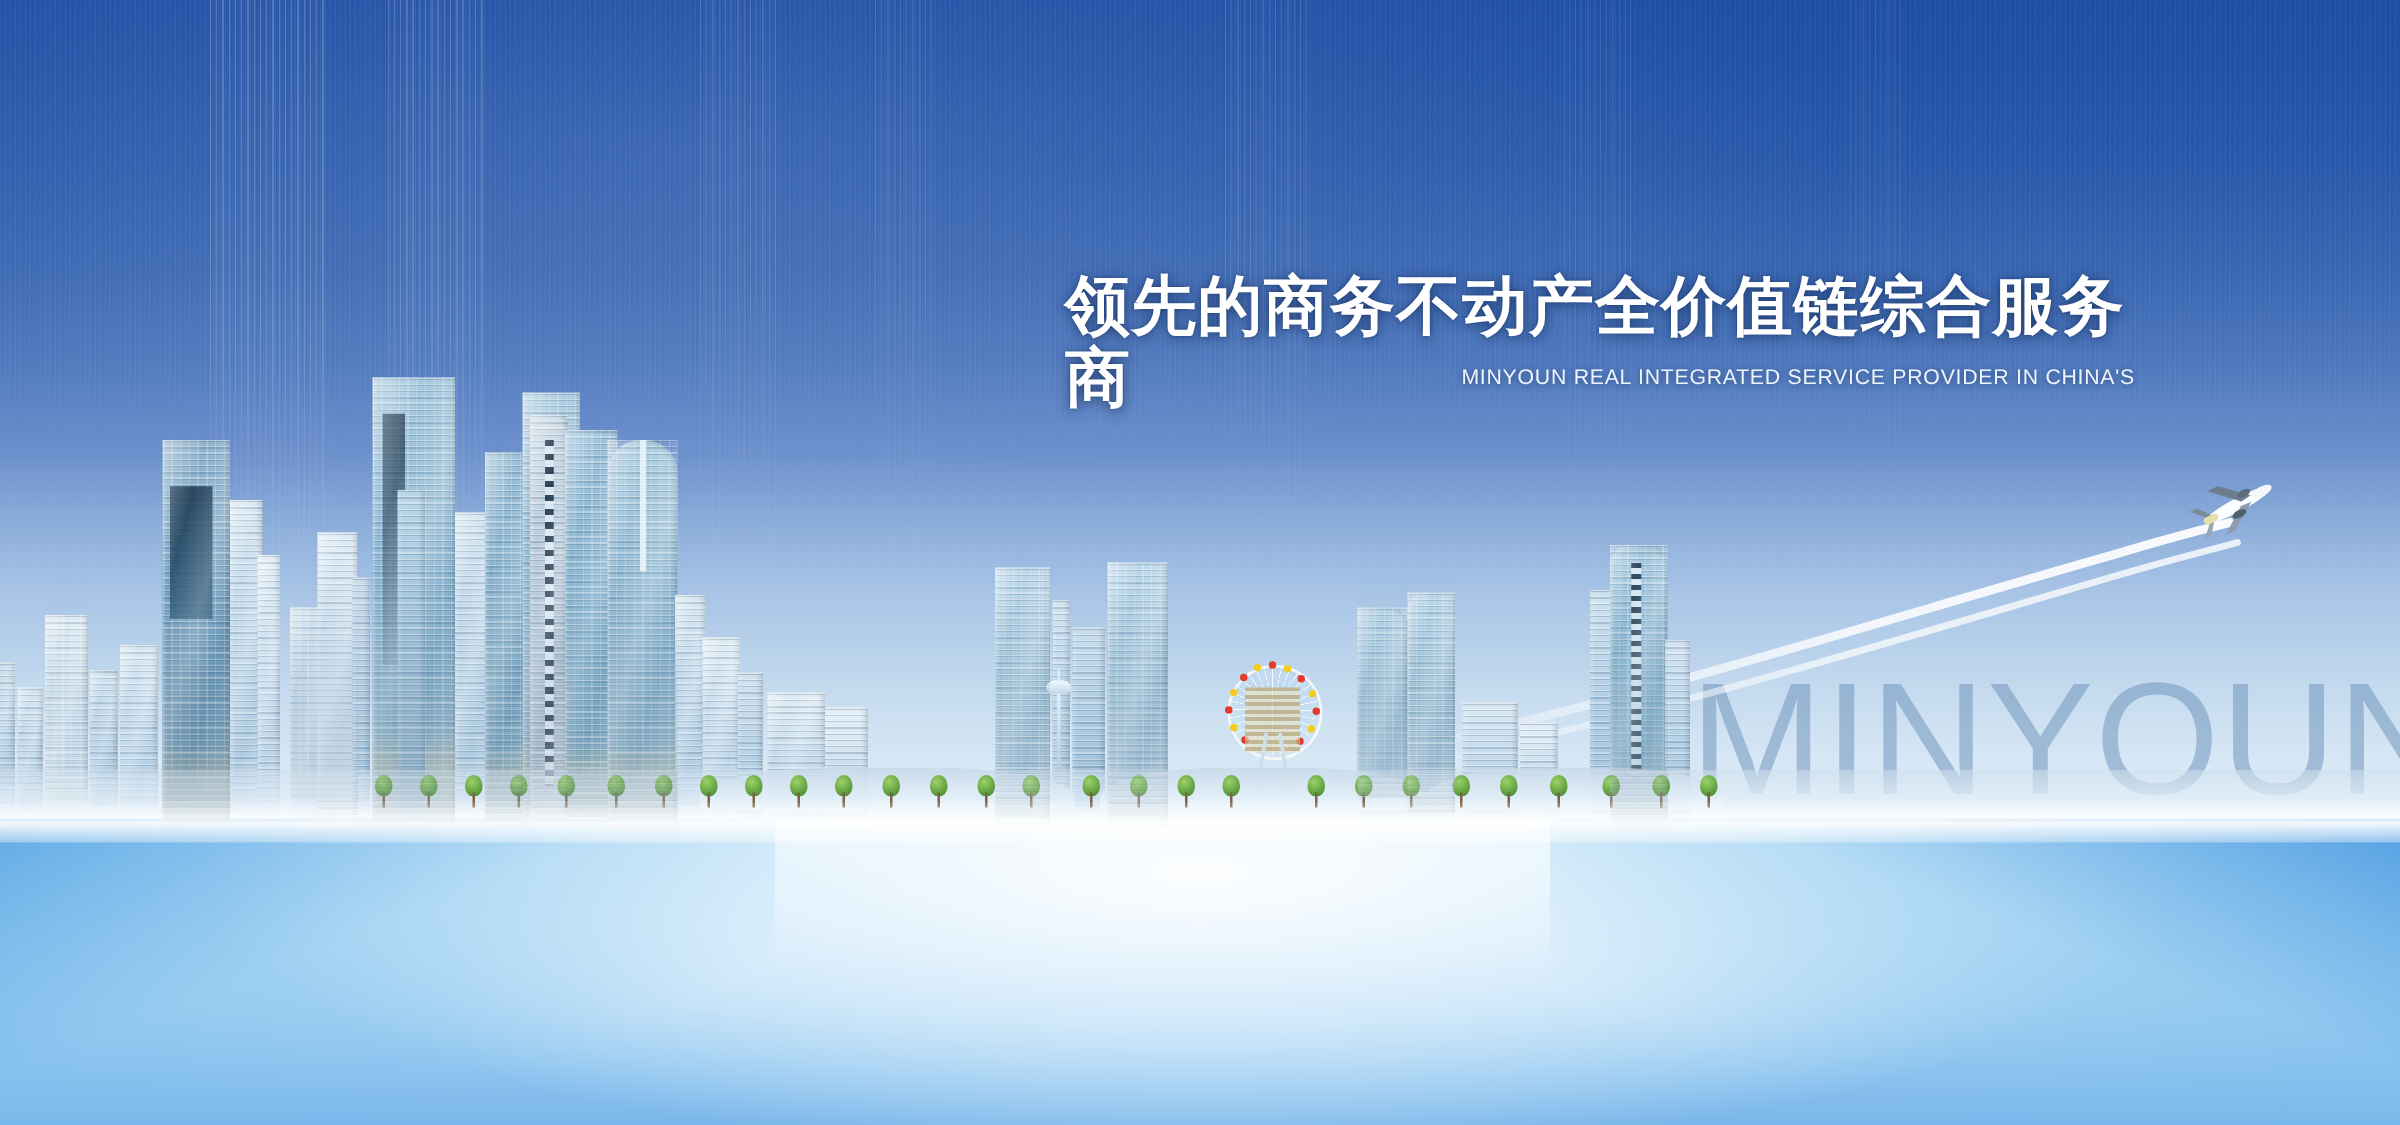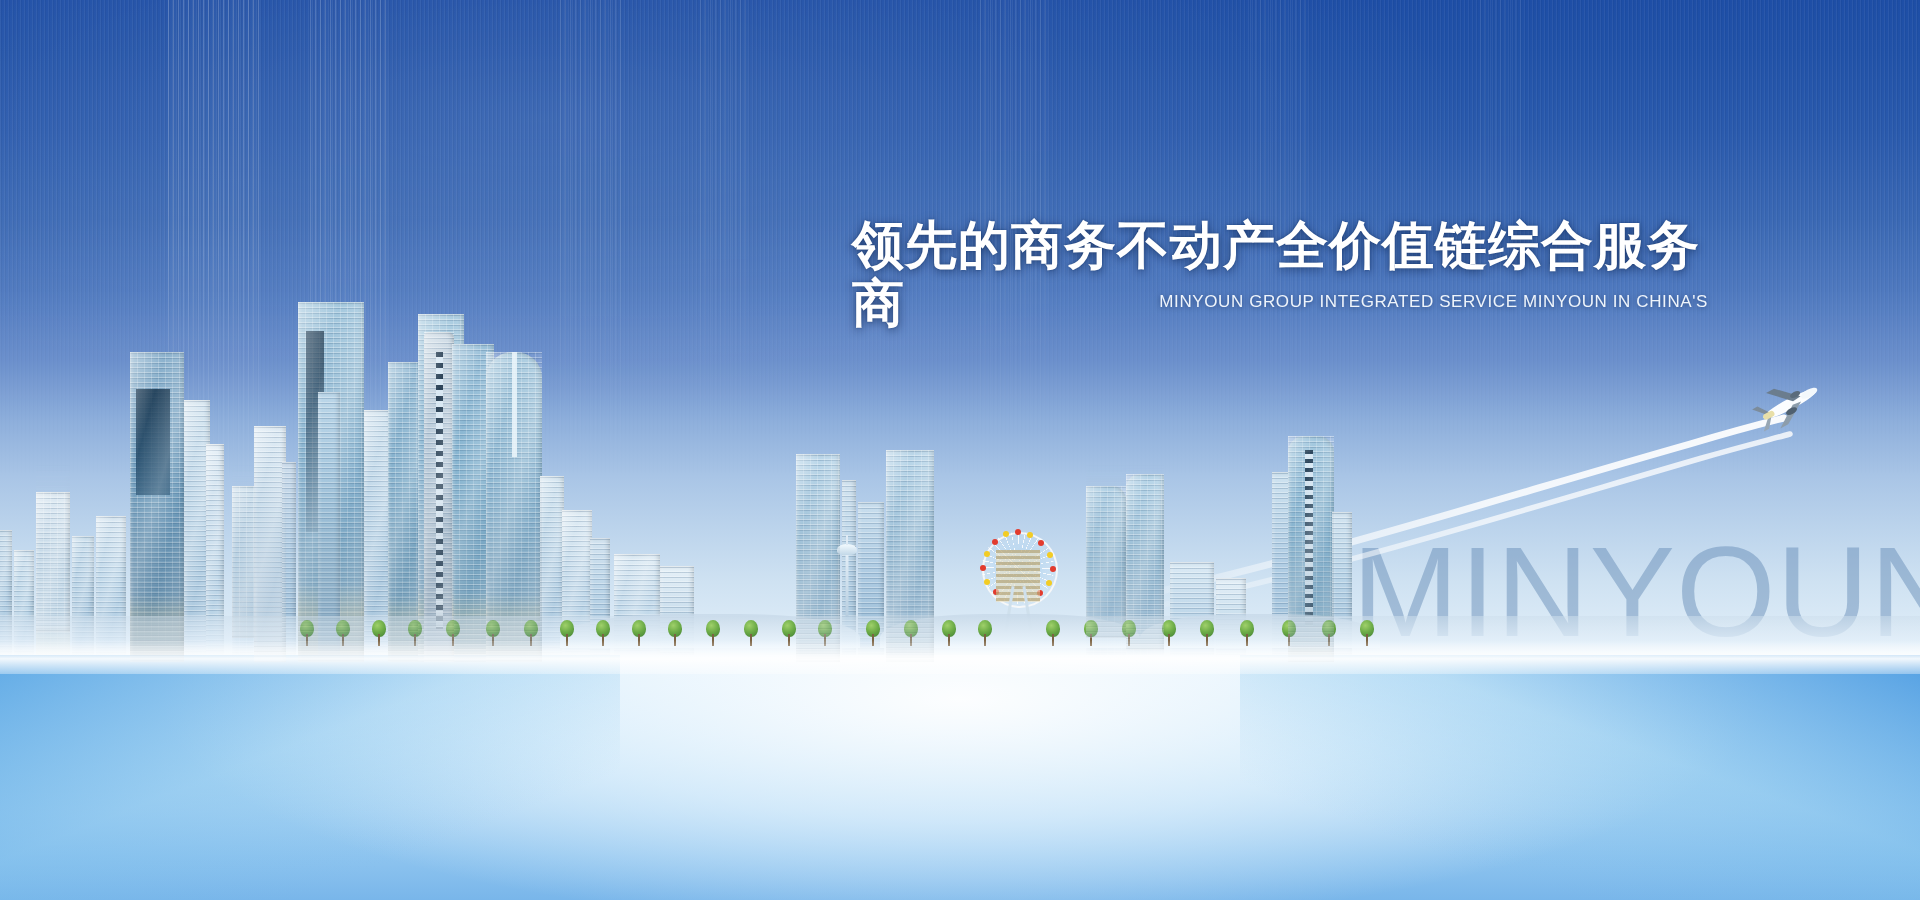--- a/index.html
+++ b/index.html
@@ -656,16 +656,16 @@
           <div class="body"></div>
           <div class="floors"></div>
         </div>
     </div>
   </div>
 
   <div class="horizon-glow"></div>
 
   <div class="headline">领先的商务不动产全价值链综合服务商</div>
   <div class="subline">
-    <div>MINYOUN GROUP INTEGRATED SERVICE MINYOUN IN CHINA'S</div>
+    <div>MINYOUN REAL INTEGRATED SERVICE PROVIDER IN CHINA'S</div>
   </div>
 
 </div>
 
 </body></html>

